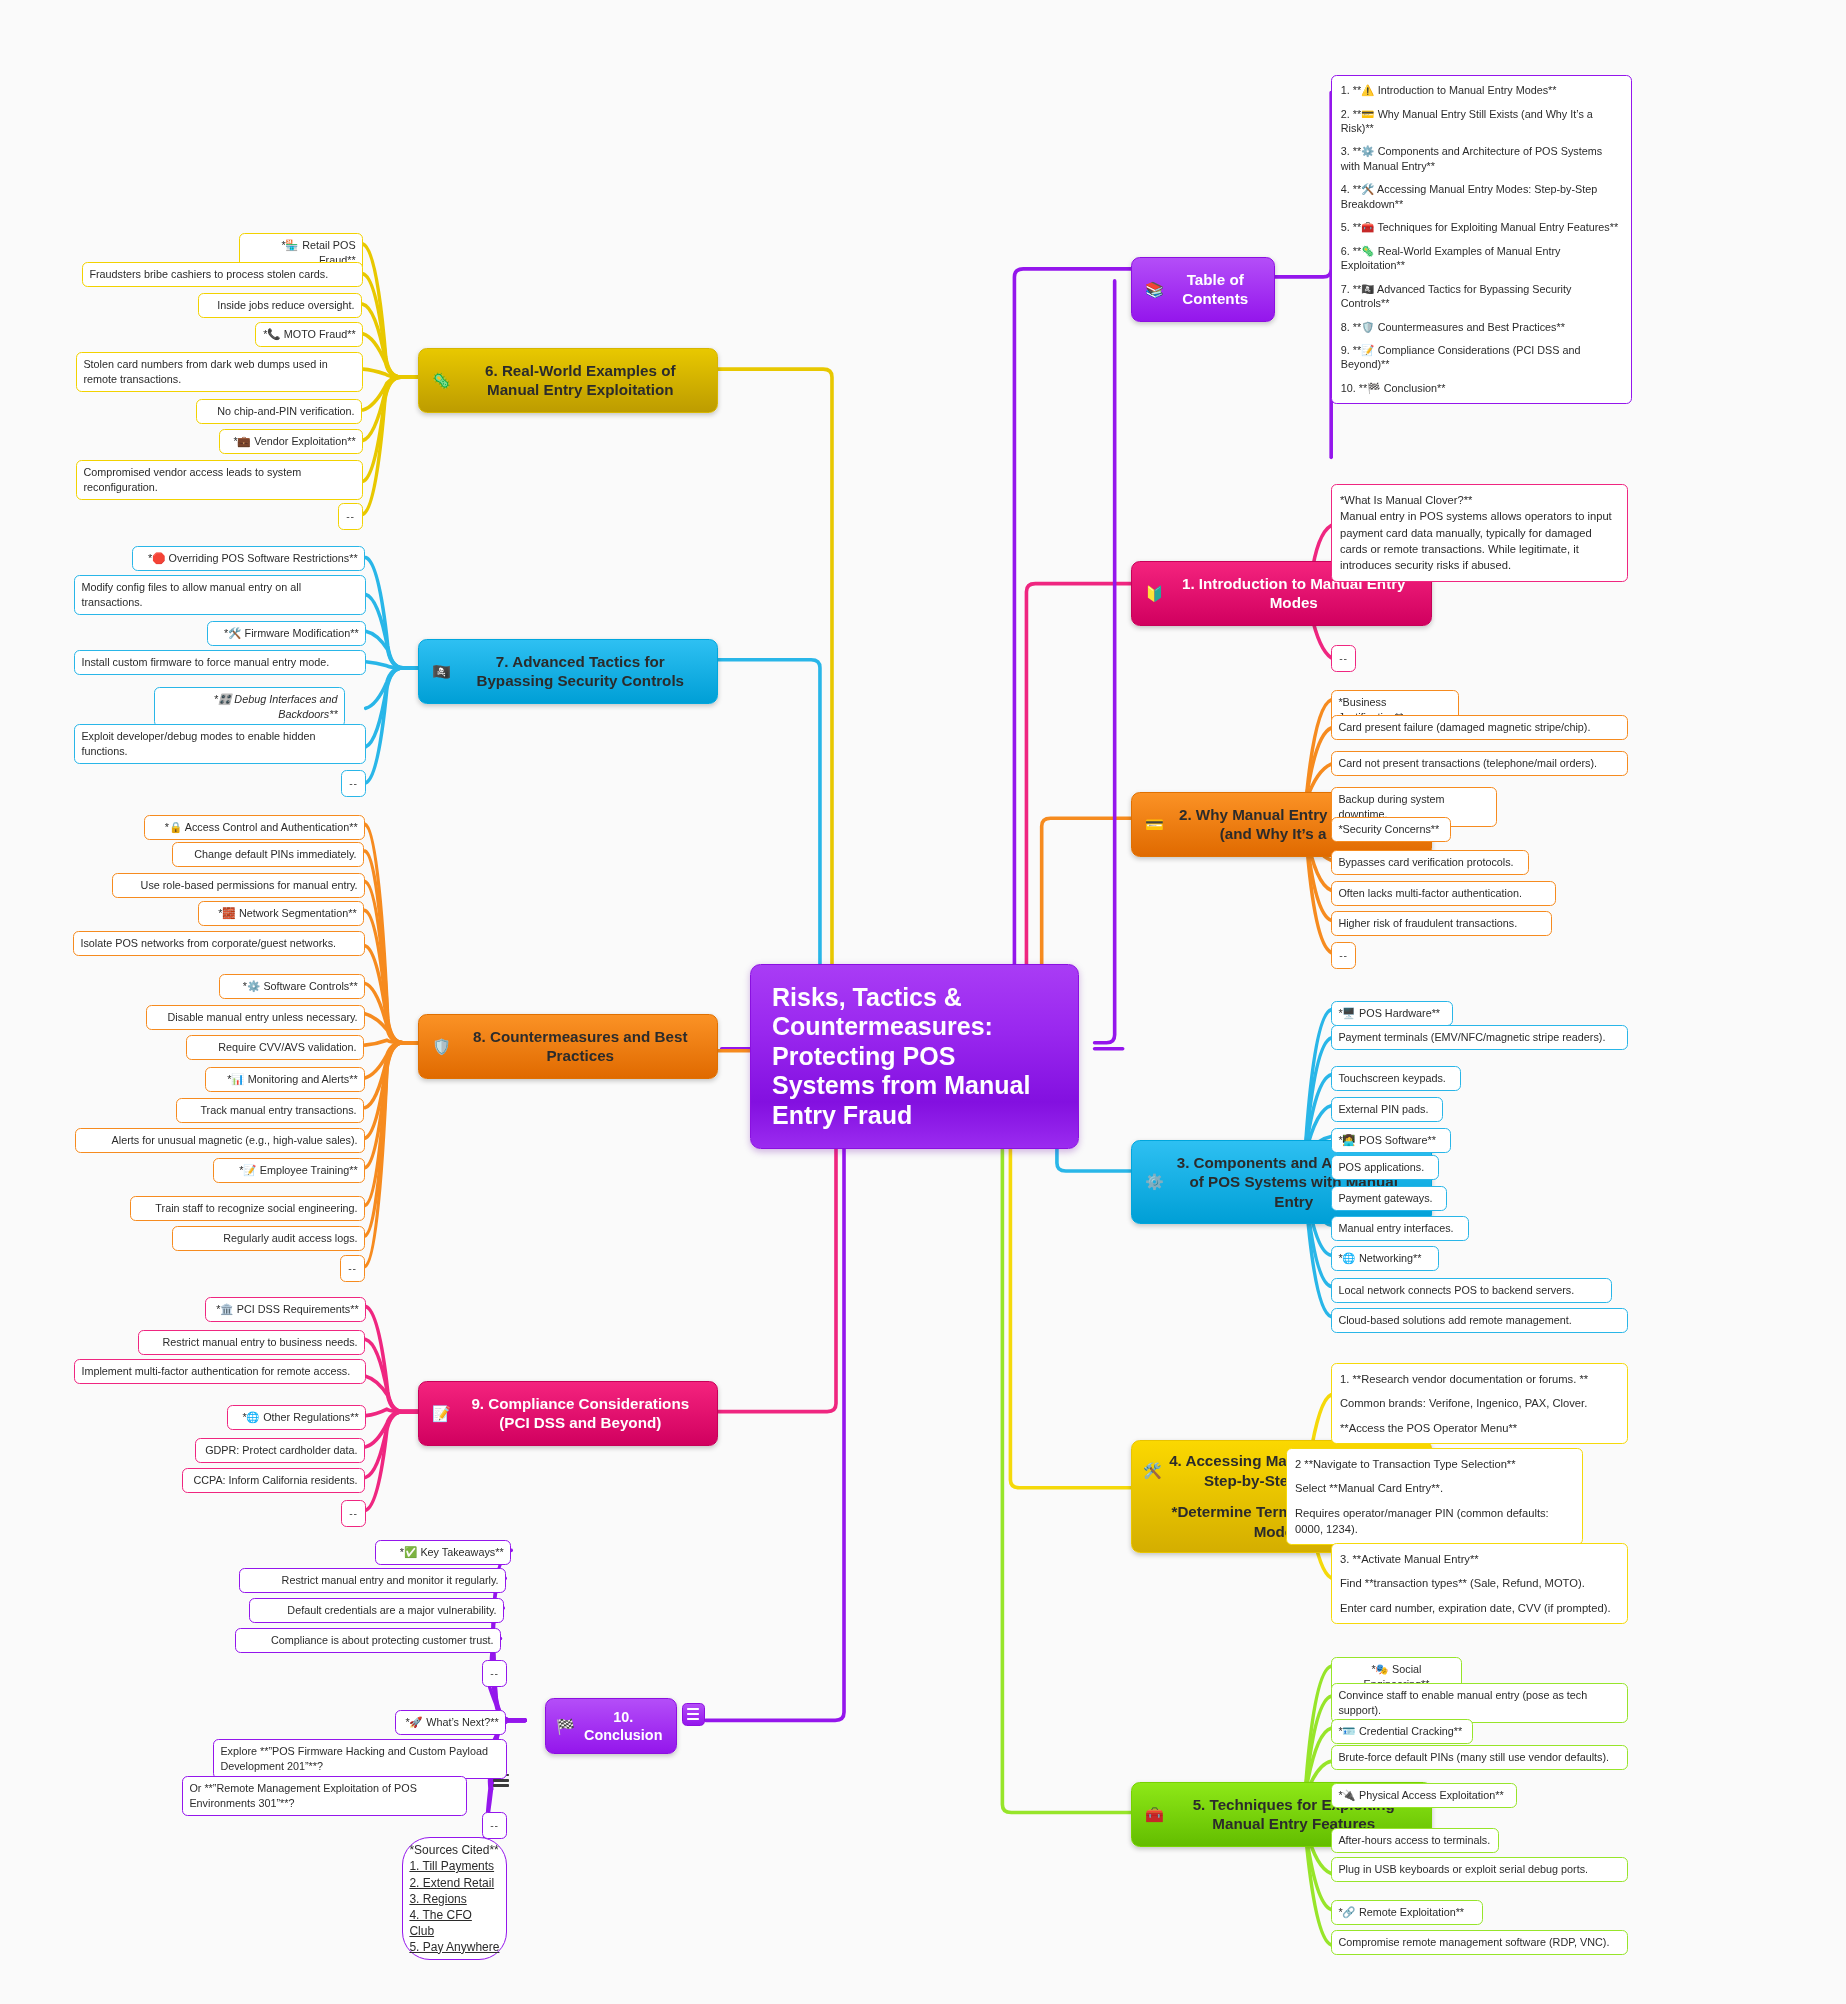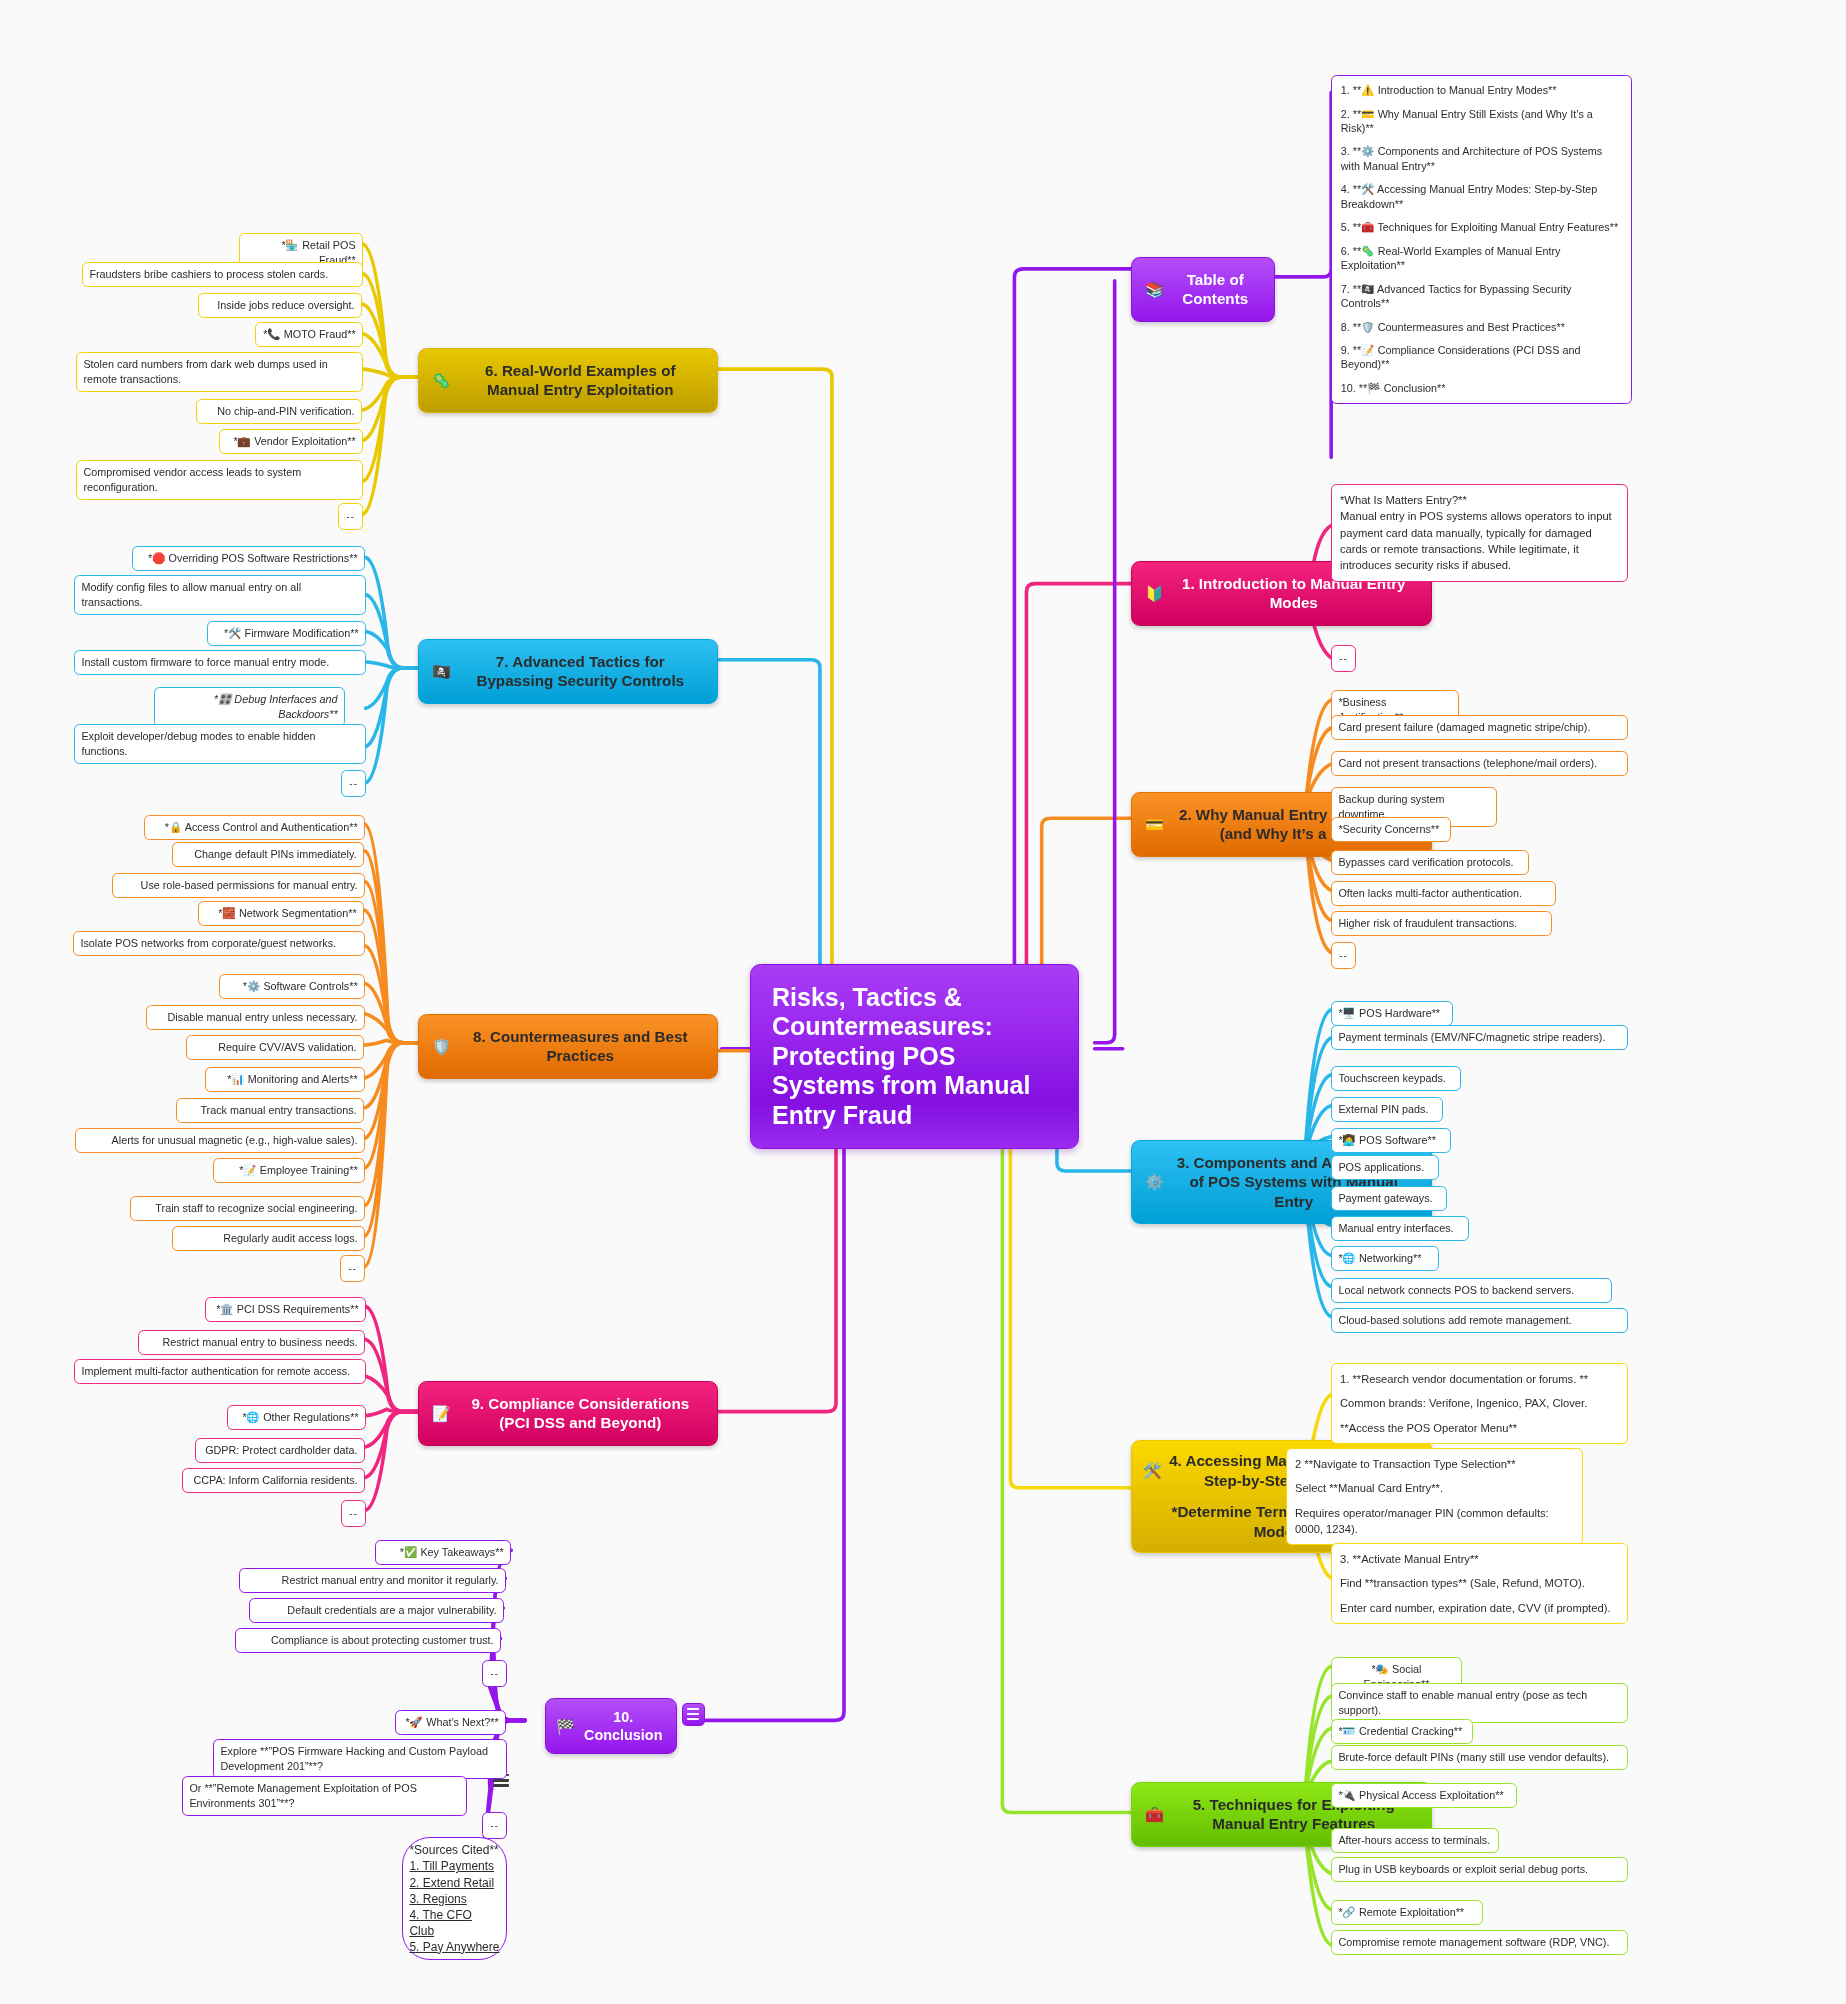--- a/index.html
+++ b/index.html
@@ -235,21 +235,21 @@
   <p>9. **📝 Compliance Considerations (PCI DSS and Beyond)**</p>
   <p>10. **🏁 Conclusion**</p>
 </div>
 
 <div class="node branch b-pink" style="left:1131px; top:561px; width:301px;">
   <span class="bi">🔰</span>
   <span>1. Introduction to Manual Entry Modes</span>
 </div>
 
 <div class="node leaf r ln-pink big" style="left:1331px; top:484px; width:297px;">
-  <p style="margin-bottom:0">*What Is Matters Entry?**</p>
+  <p style="margin-bottom:0">*What Is Manual Clover?**</p>
   <p>Manual entry in POS systems allows operators to input payment card data manually, typically for damaged cards or remote transactions. While legitimate, it introduces security risks if abused.</p>
 </div>
 <div class="node leaf r ln-pink dots" style="left:1331px; top:645px; width:25px;">--</div>
 
 <div class="node branch b-orange" style="left:1131px; top:792px; width:301px;">
   <span class="bi">💳</span>
   <span>2. Why Manual Entry Still Exists (and Why It’s a Risk)</span>
 </div>
 
 <div class="node leaf r ln-orange" style="left:1331px; top:690px; width:128px;">*Business Justification**</div>

